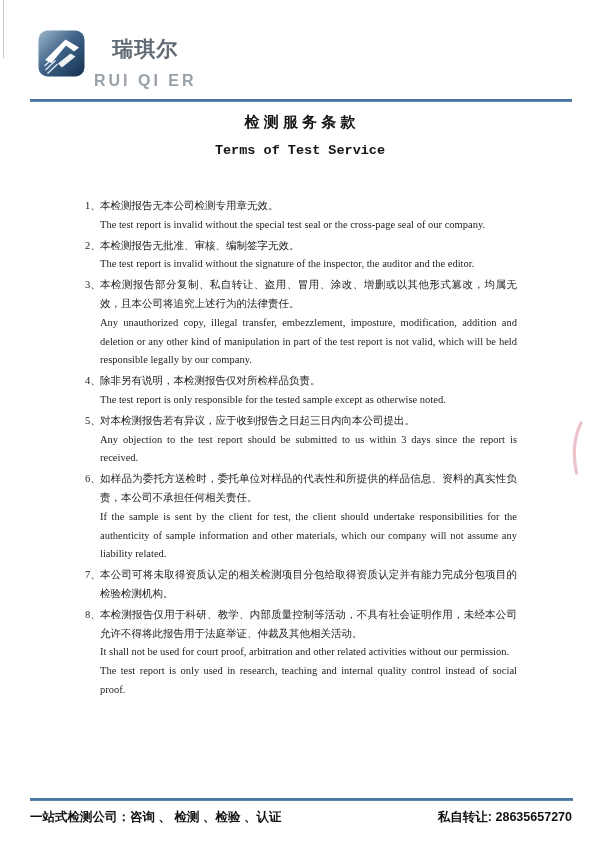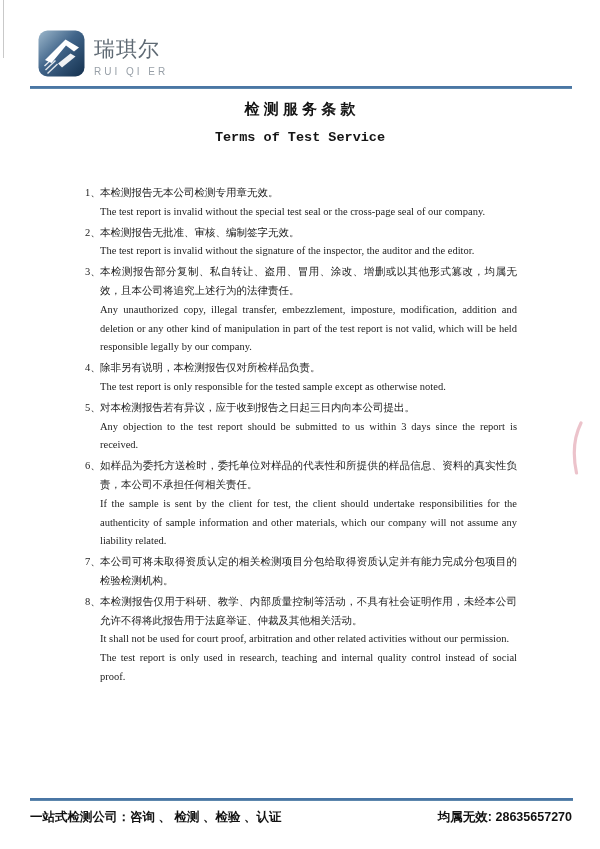--- a/index.html
+++ b/index.html
@@ -17,25 +17,25 @@
     width: 1px; height: 58px;
     background: #c9c9c9;
   }
   
   .header { padding: 30px 28px 0 38px; }
   .logo-row { display: flex; align-items: flex-start; gap: 9px; }
   .logo-icon { width: 47px; height: 47px; display: block; }
   .logo-text { padding-top: 5px; }
   .logo-zh {
     font-family: "Liberation Sans", "DejaVu Sans", sans-serif;
-    font-size: 21px; font-weight: normal; color: #5f6a74; letter-spacing: 1px;
+    font-size: 21px; font-weight: bold; color: #5f6a74; letter-spacing: 1px; text-align: center;
   }
   .logo-en {
     font-family: "Liberation Sans", "DejaVu Sans", sans-serif;
-    font-size: 10px; color: #98a0a8; letter-spacing: 3px; margin-top: 3px;
+    font-size: 16px; color: #98a0a8; letter-spacing: 3px; margin-top: 9px; font-weight: bold;
   }
   .rule {
     margin: 9px 28px 0 30px;
     border-top: 2.5px solid #4a76a4;
     height: 2px;
     border-bottom: 1.5px solid #5d87ad;
   }
   
   .title-zh {
     margin-top: 11px;
@@ -155,15 +155,15 @@
 </div>
 
 <svg class="stamp-mark" width="14" height="55" viewBox="0 0 14 55" xmlns="http://www.w3.org/2000/svg">
   <path d="M11 2 C4 16 2.5 33 6.5 52" stroke="#dd93a2" stroke-width="3.2" fill="none" stroke-linecap="round"></path>
 </svg>
 
 <div class="footer">
   <div class="rule"></div>
   <div class="footer-row">
     <span>一站式检测公司：咨询 、 检测 、检验 、认证</span>
-    <span><span>均属无效:</span> <span>28635657270</span></span>
+    <span><span>私自转让:</span> <span>28635657270</span></span>
   </div>
 </div>
 
 </body></html>

